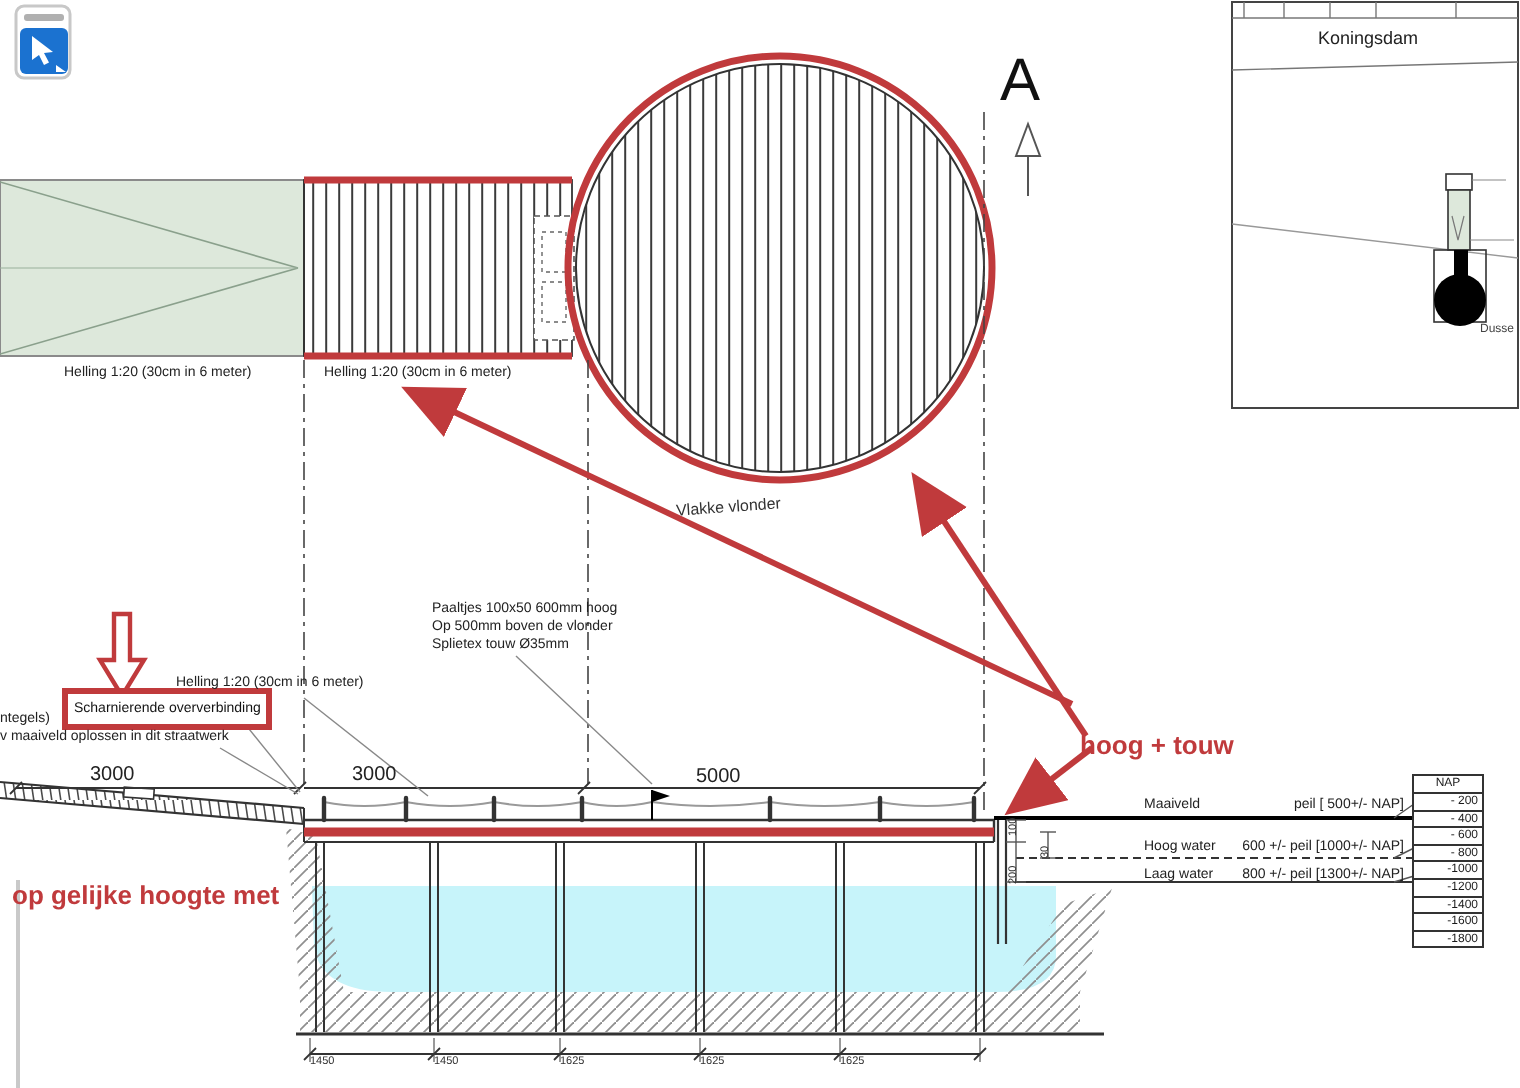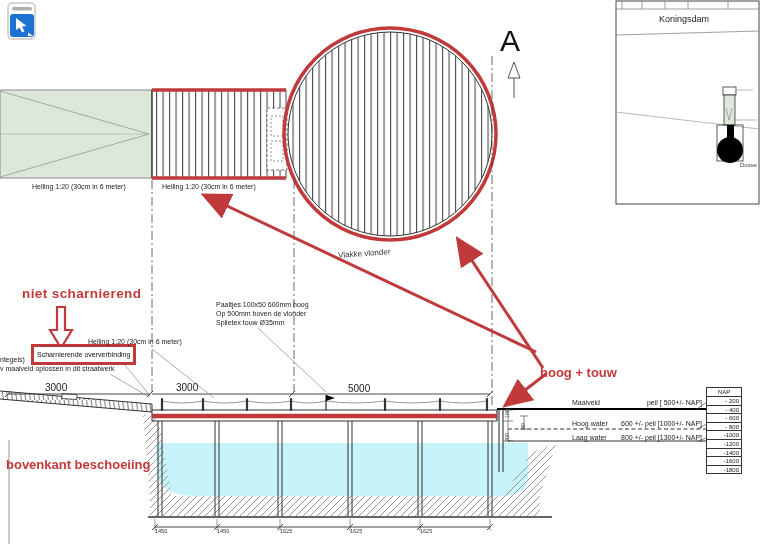--- a/index.html
+++ b/index.html
@@ -239,36 +239,35 @@
 </svg>
 
 <div class="abs t7" style="left:32px;top:183px;">Helling 1:20 (30cm in 6 meter)</div>
 <div class="abs t7" style="left:162px;top:183px;">Helling 1:20 (30cm in 6 meter)</div>
 <div class="abs t8" style="left:338px;top:249px;transform:rotate(-4deg);">Vlakke vlonder</div>
 <div class="abs" style="left:500px;top:24px;font-size:30px;font-weight:500;color:#111;">A</div>
 
 <div class="abs t9" style="left:612px;top:14px;width:144px;text-align:center;">Koningsdam</div>
 <div class="abs t6" style="left:740px;top:162px;color:#444;">Dusse</div>
 
-<div class="abs redb" style="left:22px;top:286px;font-size:13.5px;letter-spacing:0.4px;">niet scharnierend</div>
 <div class="abs" style="left:31px;top:344px;">
   <div id="scharnier-box">Scharnierende oververbinding</div>
 </div>
 
 <div class="abs t7" style="left:0px;top:356px;">ntegels)</div>
 <div class="abs t7" style="left:0px;top:365px;">v maaiveld oplossen in dit straatwerk</div>
 <div class="abs t7" style="left:88px;top:338px;">Helling 1:20 (30cm in 6 meter)</div>
 
 <div class="abs t7" style="left:216px;top:301px;">Paaltjes 100x50 600mm hoog</div>
 <div class="abs t7" style="left:216px;top:310px;">Op 500mm boven de vlonder</div>
 <div class="abs t7" style="left:216px;top:319px;">Splietex touw Ø35mm</div>
 
 <div class="abs redb" style="left:540px;top:365px;font-size:13px;">hoog  + touw</div>
 
-<div class="abs redb" style="left:6px;top:457px;font-size:13px;">bovenkant beschoeiing</div>
+<div class="abs redb" style="left:6px;top:440px;font-size:13px;">op gelijke hoogte met</div>
 
 <div class="abs t7" style="left:572px;top:399px;">Maaiveld</div>
 <div class="abs t7" style="left:600px;top:399px;width:102px;text-align:right;">peil [  500+/- NAP]</div>
 <div class="abs t7" style="left:572px;top:420px;">Hoog water</div>
 <div class="abs t7" style="left:600px;top:420px;width:102px;text-align:right;">600 +/- peil [1000+/- NAP]</div>
 <div class="abs t7" style="left:572px;top:434px;">Laag water</div>
 <div class="abs t7" style="left:600px;top:434px;width:102px;text-align:right;">800 +/- peil [1300+/- NAP]</div>
 
 <div class="abs" id="nap-table" style="left:706px;top:388px;">
   <div class="nap-cell nap-head">NAP</div>

